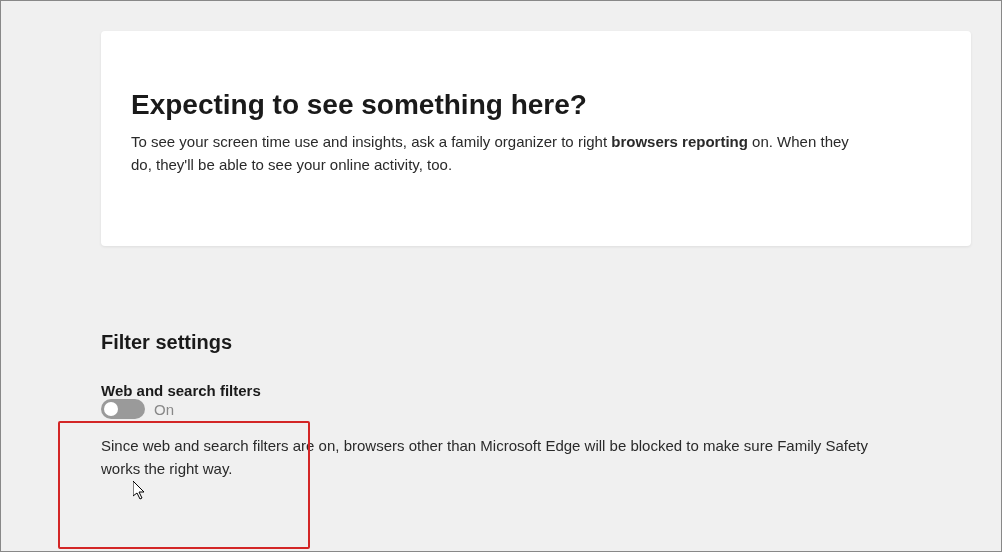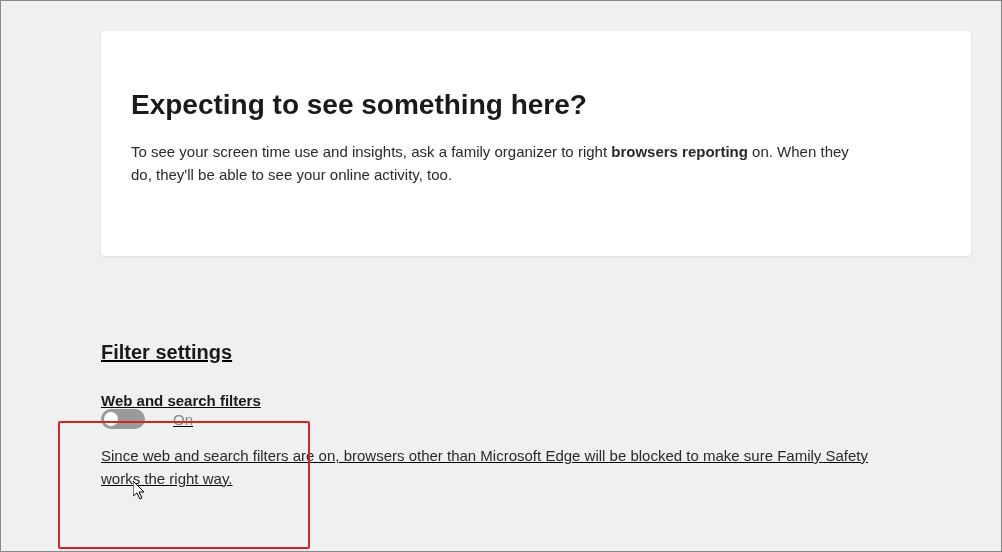--- a/index.html
+++ b/index.html
@@ -20,56 +20,55 @@
       background: #ffffff;
       border-radius: 4px;
       margin: 30px 30px 0 100px;
       padding: 58px 30px 70px 30px;
       box-shadow: 0 1px 3px rgba(0,0,0,0.08);
     }
     .card-title {
       font-size: 28px;
       font-weight: 600;
       color: #1a1a1a;
-      margin-bottom: 20px;
+      margin-bottom: 10px;
     }
     .card-desc {
       font-size: 15px;
       color: #2a2a2a;
       line-height: 1.5;
       max-width: 740px;
     }
     .card-desc .bold {
       font-weight: 600;
     }
     .section {
       margin: 85px 30px 0 100px;
       position: relative;
-      text-decoration: underline;
     }
     .section-heading {
       font-size: 20px;
       font-weight: 600;
       color: #1a1a1a;
       margin-bottom: 28px;
     }
     .filter-row {
       display: flex;
       flex-direction: column;
     }
     .filter-title {
       font-size: 15px;
       font-weight: 600;
       color: #1a1a1a;
       margin-bottom: 0;
     }
     .toggle-row {
       display: flex;
       align-items: center;
-      gap: 28px;
+      gap: 9px;
       margin-bottom: 16px;
     }
     .toggle {
       width: 44px;
       height: 20px;
       background: #9a9a9a;
       border-radius: 10px;
       position: relative;
       cursor: pointer;
       flex-shrink: 0;

